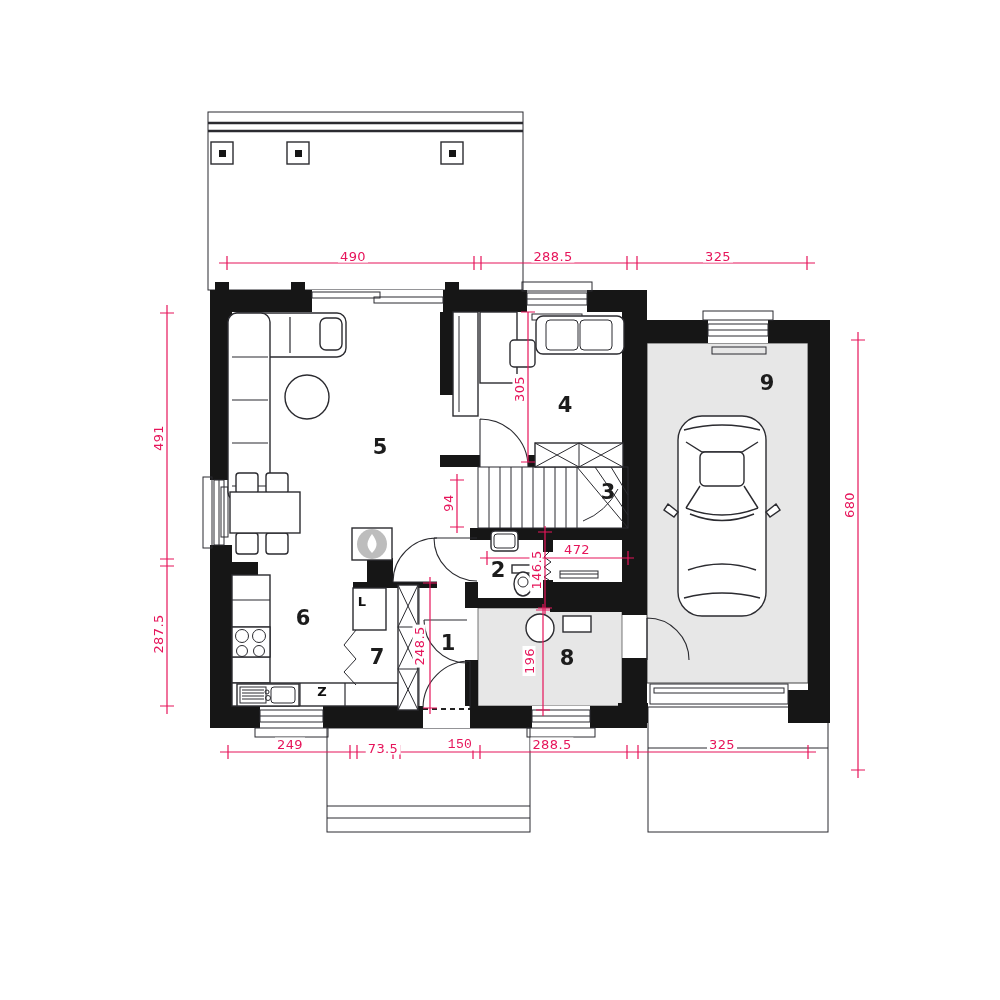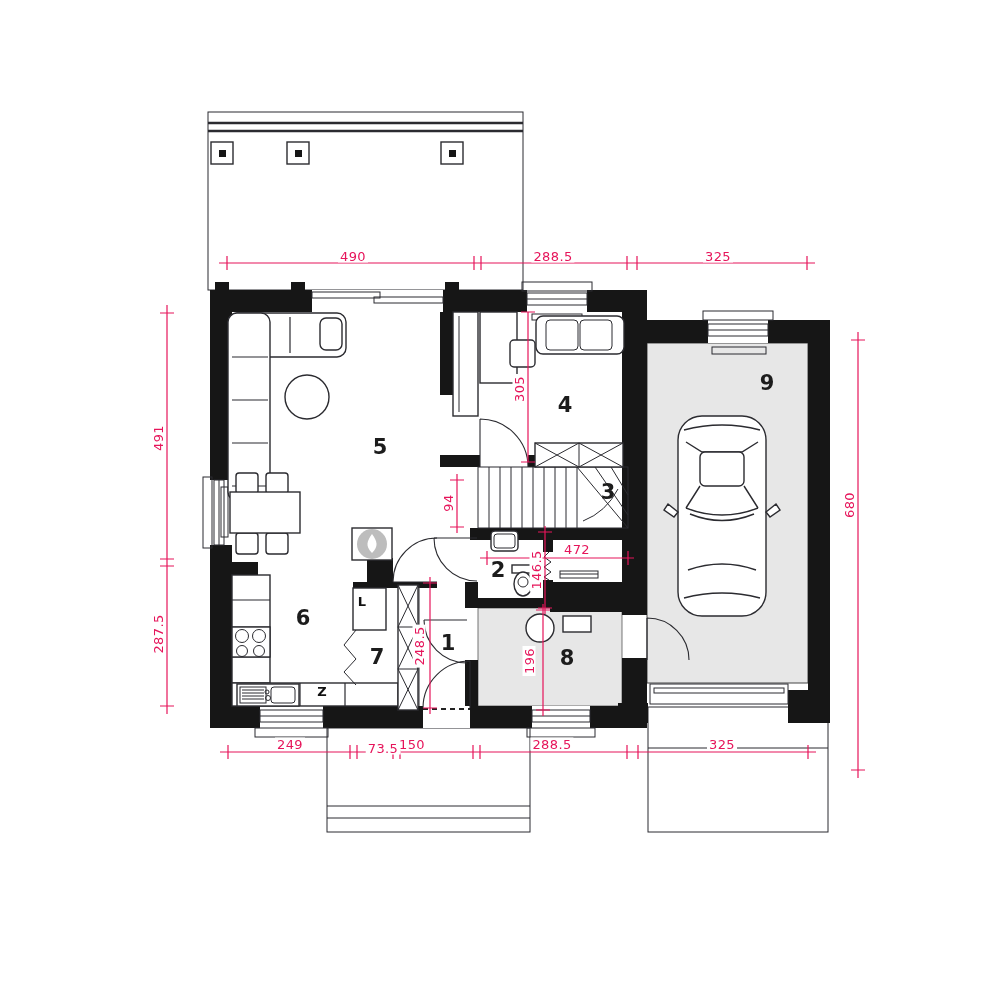--- a/index.html
+++ b/index.html
@@ -247,21 +247,21 @@
     <path class="dimln" d="M430,577 V714 M423,583 H437 M423,708 H437"></path>
   </g>
 </svg>
 
 <div class="lbl dim" style="left:353px;top:256px;">490</div>
 <div class="lbl dim" style="left:553px;top:256px;">288.5</div>
 <div class="lbl dim" style="left:718px;top:256px;">325</div>
 
 <div class="lbl dim" style="left:290px;top:744px;">249</div>
 <div class="lbl dim" style="left:375px;top:748px;margin-left:8px;">73.5</div>
-<div class="lbl dim" style="left:412px;top:744px;">150</div>
+<div class="lbl dim" style="left:460px;top:744px;font-family:Liberation Mono, monospace;">150</div>
 <div class="lbl dim" style="left:552px;top:744px;">288.5</div>
 <div class="lbl dim" style="left:722px;top:744px;">325</div>
 
 <div class="lbl dim rot" style="left:158px;top:438px;">491</div>
 <div class="lbl dim rot" style="left:158px;top:634px;">287.5</div>
 <div class="lbl dim rot" style="left:849px;top:505px;">680</div>
 
 <div class="lbl dim rot" style="left:519px;top:389px;">305</div>
 <div class="lbl dim rot" style="left:448px;top:503px;">94</div>
 <div class="lbl dim" style="left:577px;top:549px;">472</div>

